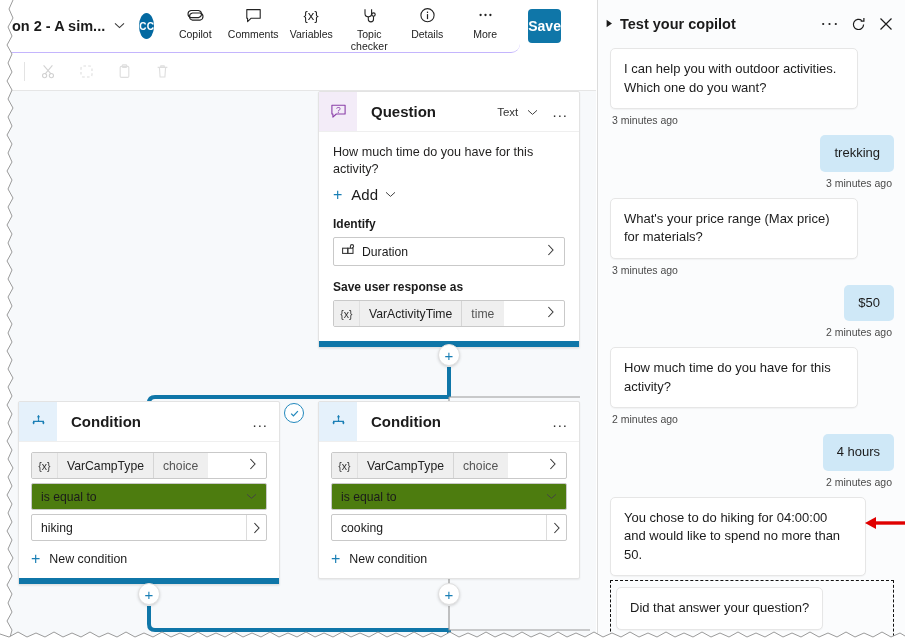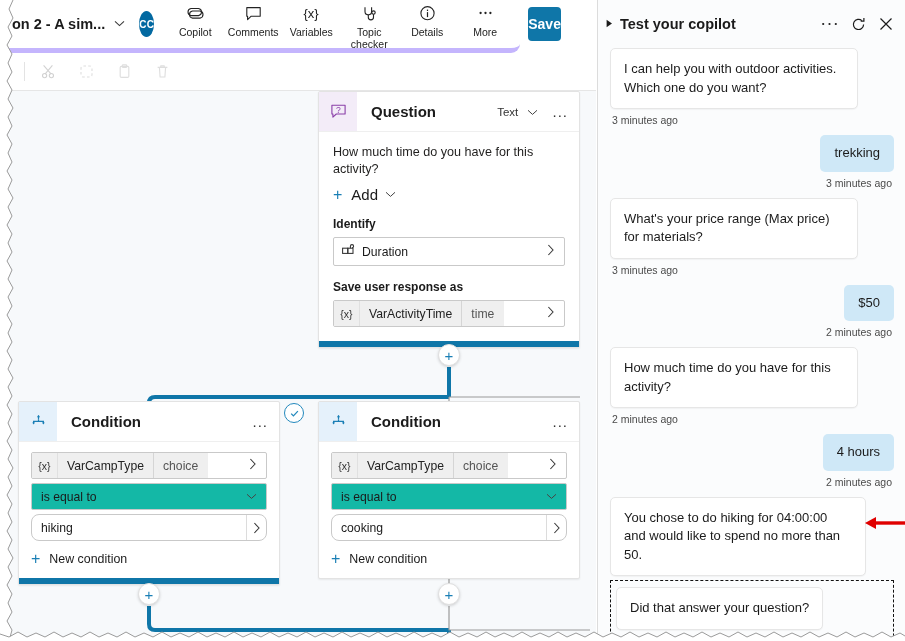--- a/index.html
+++ b/index.html
@@ -16,21 +16,21 @@
     position: absolute; left: 0; top: 0;
     width: 596px; height: 641px;
     background: #ffffff;
     overflow: hidden;
   }
 
   
   .toolbar {
     position: absolute; left: 0; top: 0; width: 520px; height: 53px;
     background: #ffffff;
-    border-bottom: 5px solid #c4b5fd;
+    border-bottom: 1px solid #c4b5fd;
     display: flex; align-items: center; border-radius: 9px;
   }
   .title-wrap { display: flex; align-items: center; margin-left: 12px; }
   .title-text {
     font-size: 14.5px; font-weight: bold; color: #1b1b1b; white-space: nowrap;
   }
   .chev-small {
     margin-left: 9px; color: #3b3b3b; font-size: 10px; line-height: 1;
   }
   .avatar {
@@ -133,28 +133,28 @@
   }
   .vtype {
     background: #efefef; height: 25px; display: flex; align-items: center;
     padding: 0 10px 0 9px; font-size: 12.2px; color: #555;
     border-left: 1px solid #d5d5d5;
   }
   .vcaret { margin-left: auto; padding-right: 9px; color: #3a3a3a; font-size: 12px; }
 
   .sel-row {
     display: flex; align-items: center; height: 27px; margin-top: 4px;
-    border: 1px solid #c9c9c9; border-radius: 2px; background:#14b8a6; cursor:pointer;
+    border: 1px solid #c9c9c9; border-radius: 2px; background:#4d7c0f; cursor:pointer;
   }
   .sel-row .val { font-size: 12.2px; color: #1b1b1b; padding-left: 9px; }
   .sel-row .cv { margin-left: auto; padding-right: 9px; font-size: 10px; color: #3a3a3a; }
 
   .val-row {
     display: flex; align-items: center; height: 27px; margin-top: 4px;
-    border: 1px solid #c9c9c9; border-radius: 8px; background:#fff; cursor:pointer;gap:44px;
+    border: 1px solid #c9c9c9; border-radius: 2px; background:#fff; cursor:pointer;gap:44px;
   }
   .val-row .val { font-size: 12.2px; color: #1b1b1b; padding-left: 9px; }
   .val-row .arw {
     margin-left: auto; width: 20px; height: 25px; border-left: 1px solid #dcdcdc;
     display: flex; align-items: center; justify-content: center; font-size: 12px; color: #3a3a3a;
   }
   .newcond { display: flex; align-items: center; margin-top: 11px; cursor: pointer; }
   .newcond .p { color: #1a7fb5; font-size: 16px; line-height: 12px; }
   .newcond .t { font-size: 12.4px; color: #1b1b1b; margin-left: 9px; }
 

